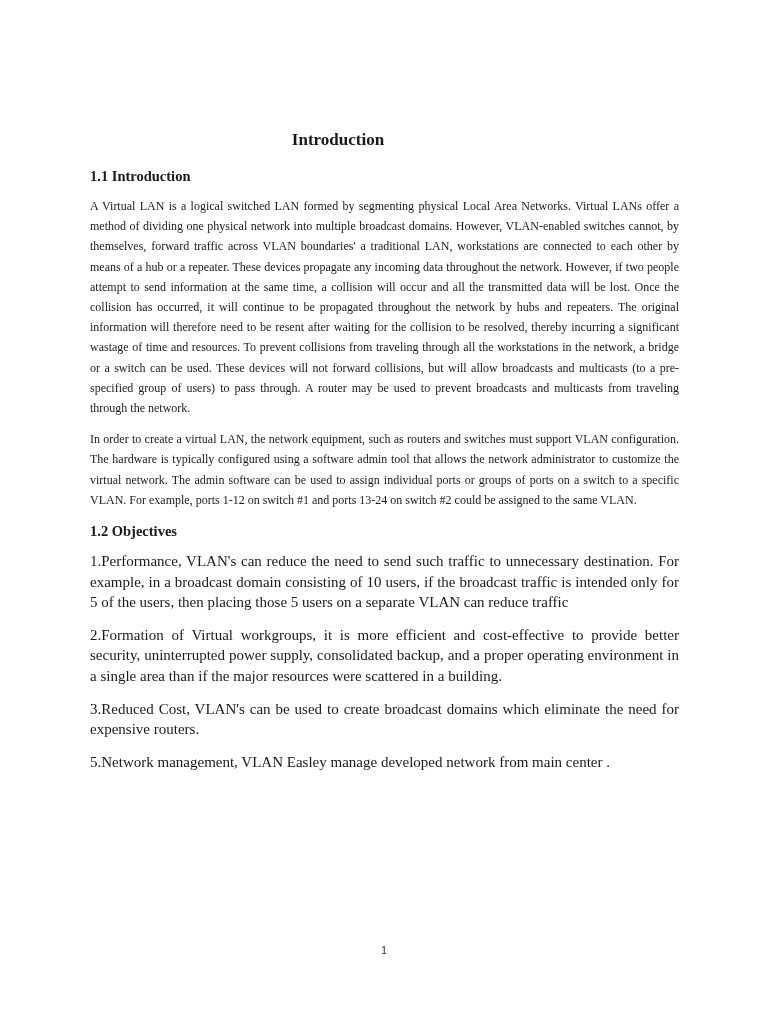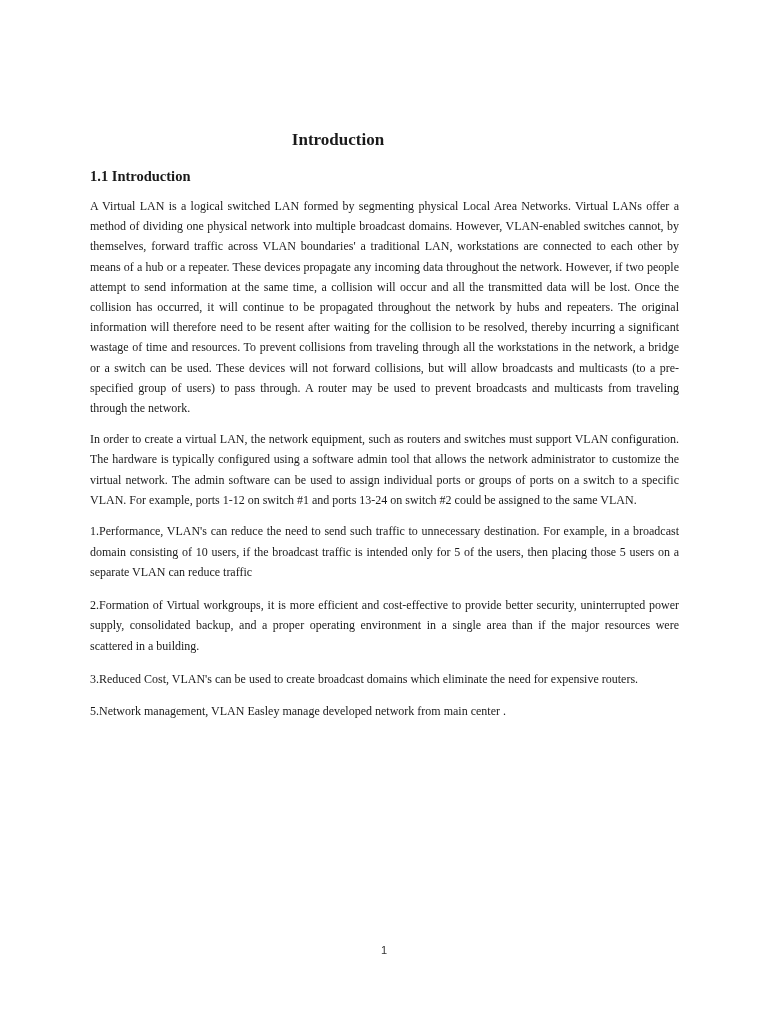--- a/index.html
+++ b/index.html
@@ -56,21 +56,21 @@
     .para {
       font-size: 12px;
       line-height: 20.2px;
       text-align: justify;
       margin: 0 0 11px 0;
     }
     .para.first {
       margin-top: 0;
     }
     .list-para {
-      font-size: 12px;
+      font-size: 15px;
       line-height: 20.6px;
       text-align: justify;
       margin: 0 0 12px 0;
     }
     #s11 { margin-top: 0; }
     #s12 { margin-top: 2px; }
     .page-number {
       position: absolute;
       top: 944px;
       left: 0;
@@ -90,20 +90,21 @@
 
   <div class="content">
 
     <section>
       <h2 id="s11" class="section-heading">1.1 Introduction</h2>
       <p class="para first">A Virtual LAN is a logical switched LAN formed by segmenting physical Local Area Networks. Virtual LANs offer a method of dividing one physical network into multiple broadcast domains. However, VLAN-enabled switches cannot, by themselves, forward traffic across VLAN boundaries' a traditional LAN, workstations are connected to each other by means of a hub or a repeater. These devices propagate any incoming data throughout the network. However, if two people attempt to send information at the same time, a collision will occur and all the transmitted data will be lost. Once the collision has occurred, it will continue to be propagated throughout the network by hubs and repeaters. The original information will therefore need to be resent after waiting for the collision to be resolved, thereby incurring a significant wastage of time and resources. To prevent collisions from traveling through all the workstations in the network, a bridge or a switch can be used. These devices will not forward collisions, but will allow broadcasts and multicasts (to a pre- specified group of users) to pass through. A router may be used to prevent broadcasts and multicasts from traveling through the network.</p>
       <p class="para">In order to create a virtual LAN, the network equipment, such as routers and switches must support VLAN configuration. The hardware is typically configured using a software admin tool that allows the network administrator to customize the virtual network. The admin software can be used to assign individual ports or groups of ports on a switch to a specific VLAN. For example, ports 1-12 on switch #1 and ports 13-24 on switch #2 could be assigned to the same VLAN.</p>
     </section>
 
     <section>
+      <h2 id="s12" class="section-heading">1.2 Objectives</h2>
       <p class="list-para">1.Performance, VLAN's can reduce the need to send such traffic to unnecessary destination. For example, in a broadcast domain consisting of 10 users, if the broadcast traffic is intended only for 5 of the users, then placing those 5 users on a separate VLAN can reduce traffic</p>
       <p class="list-para">2.Formation of Virtual workgroups, it is more efficient and cost-effective to provide better security, uninterrupted power supply, consolidated backup, and a proper operating environment in a single area than if the major resources were scattered in a building.</p>
       <p class="list-para">3.Reduced Cost, VLAN's can be used to create broadcast domains which eliminate the need for expensive routers.</p>
       <p class="list-para">5.Network management, VLAN Easley manage developed network from main center .</p>
     </section>
 
   </div>
 
   <div class="page-number">1</div>
 

